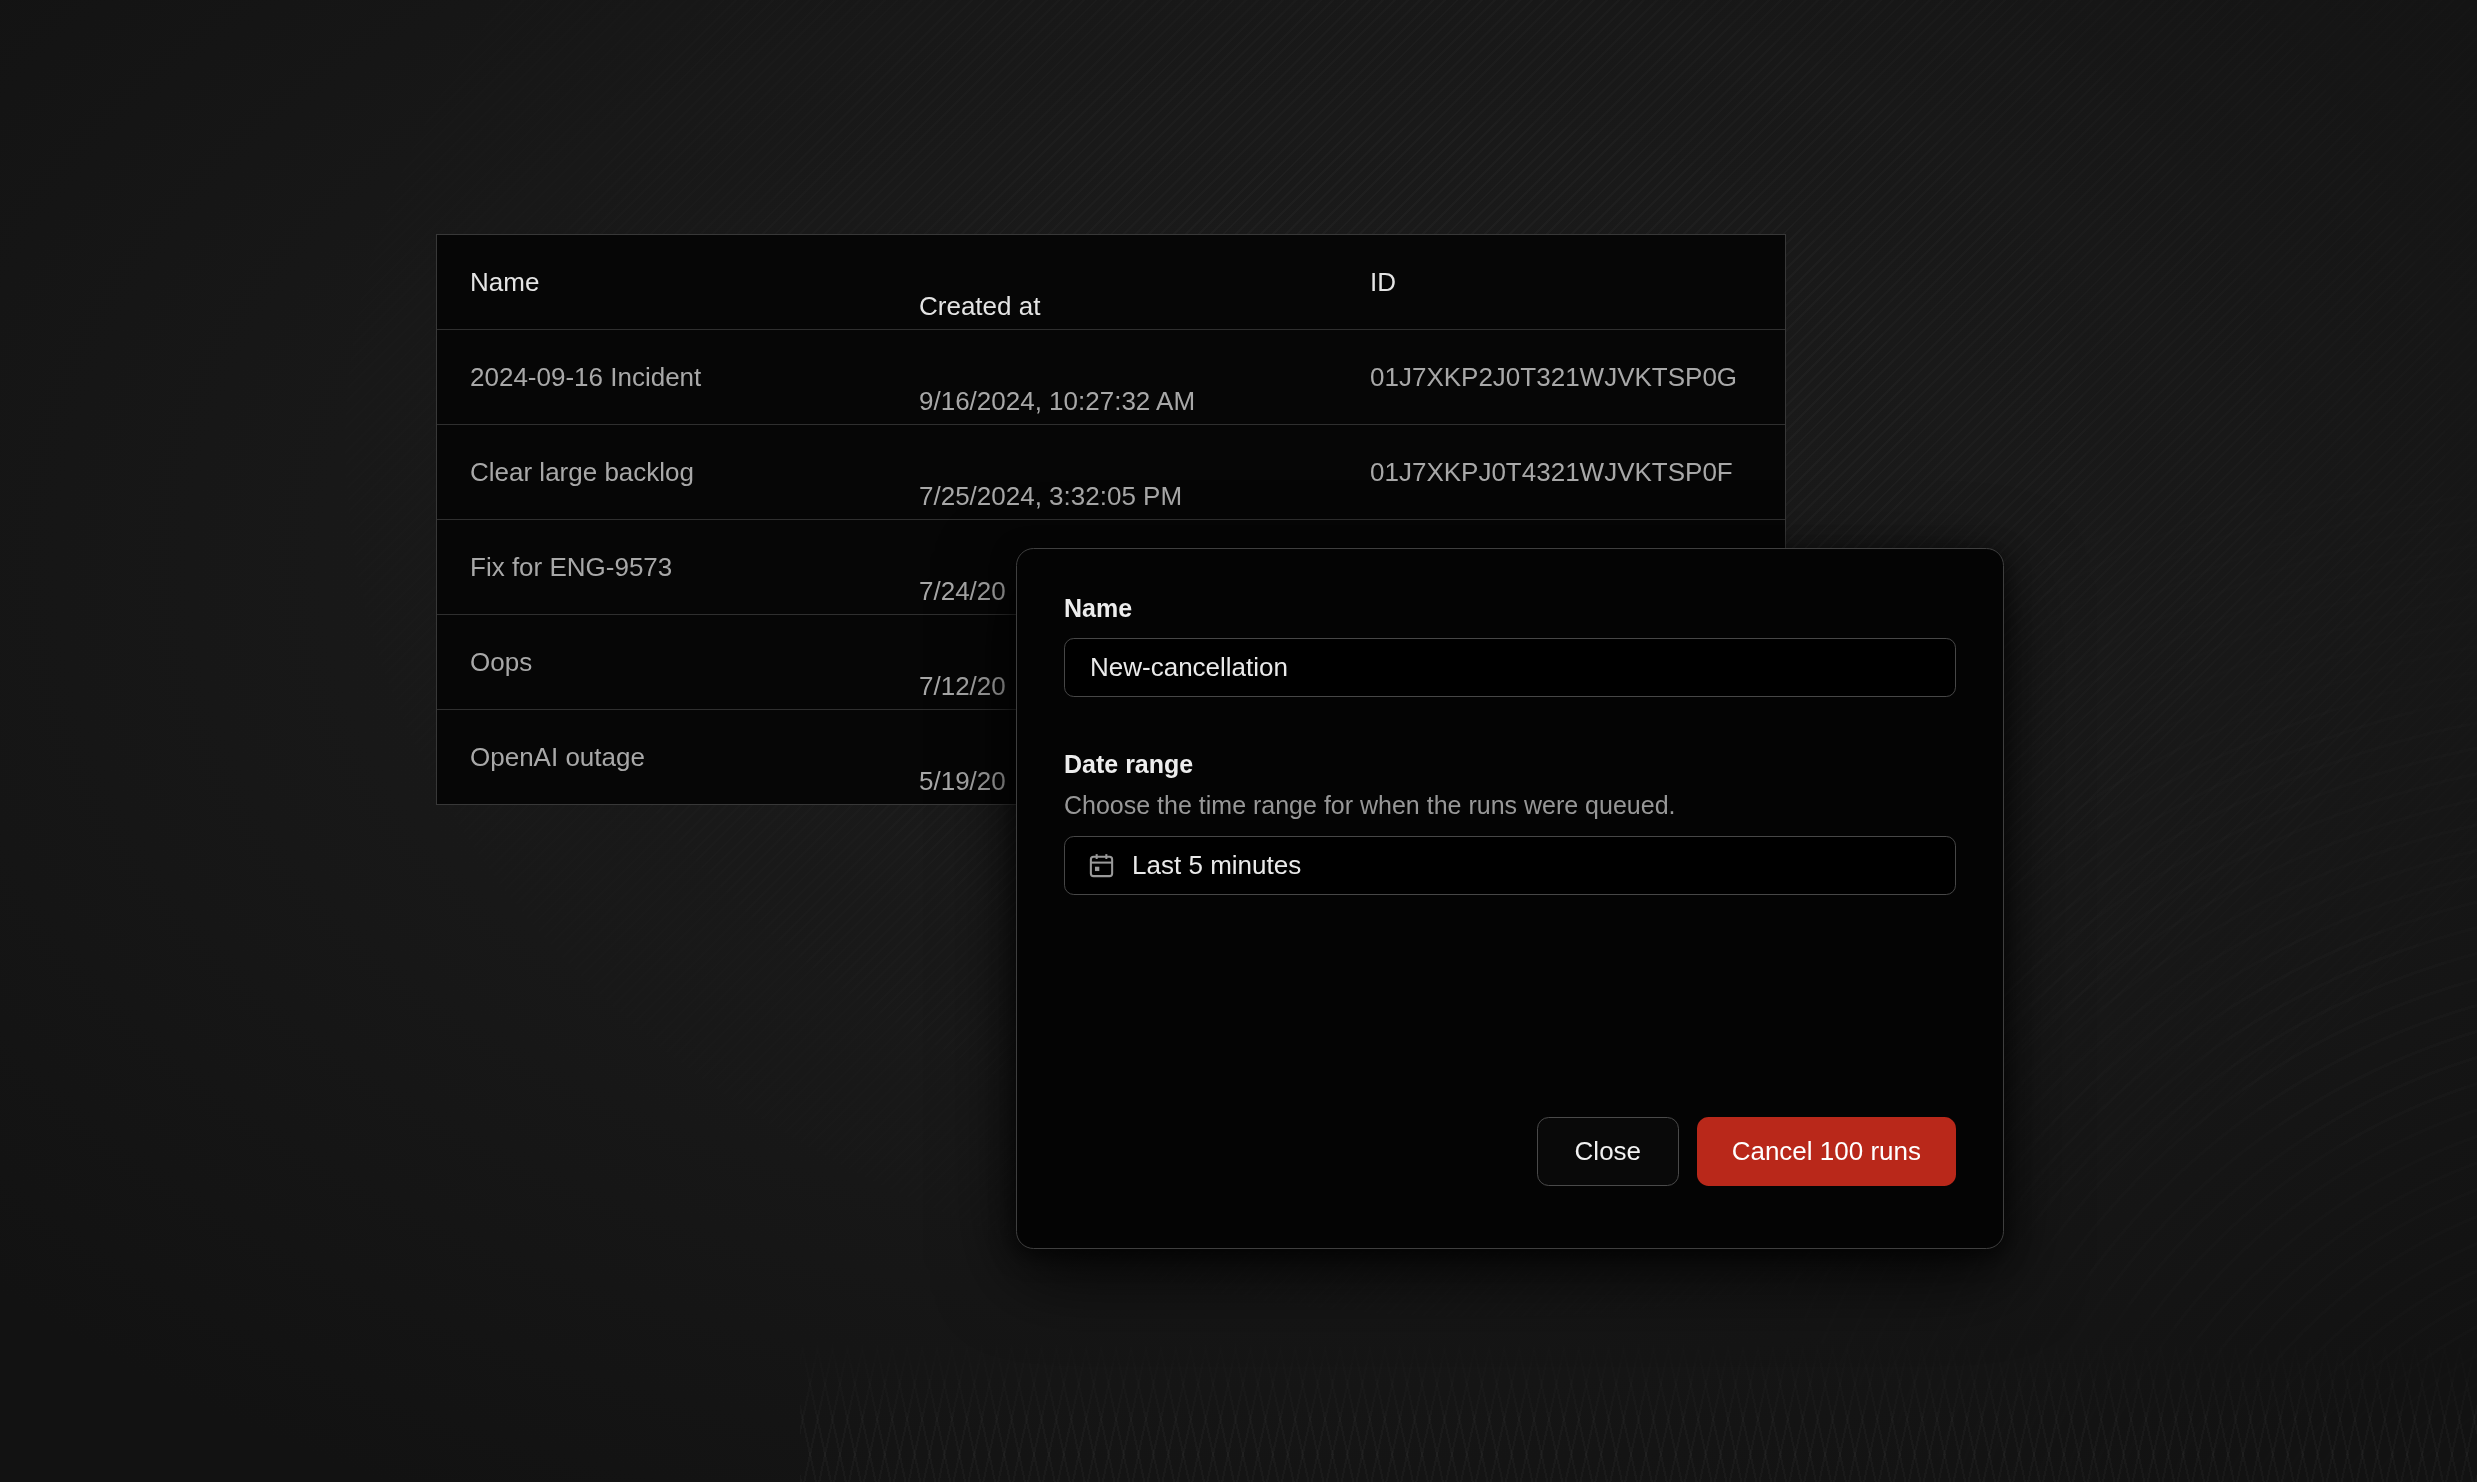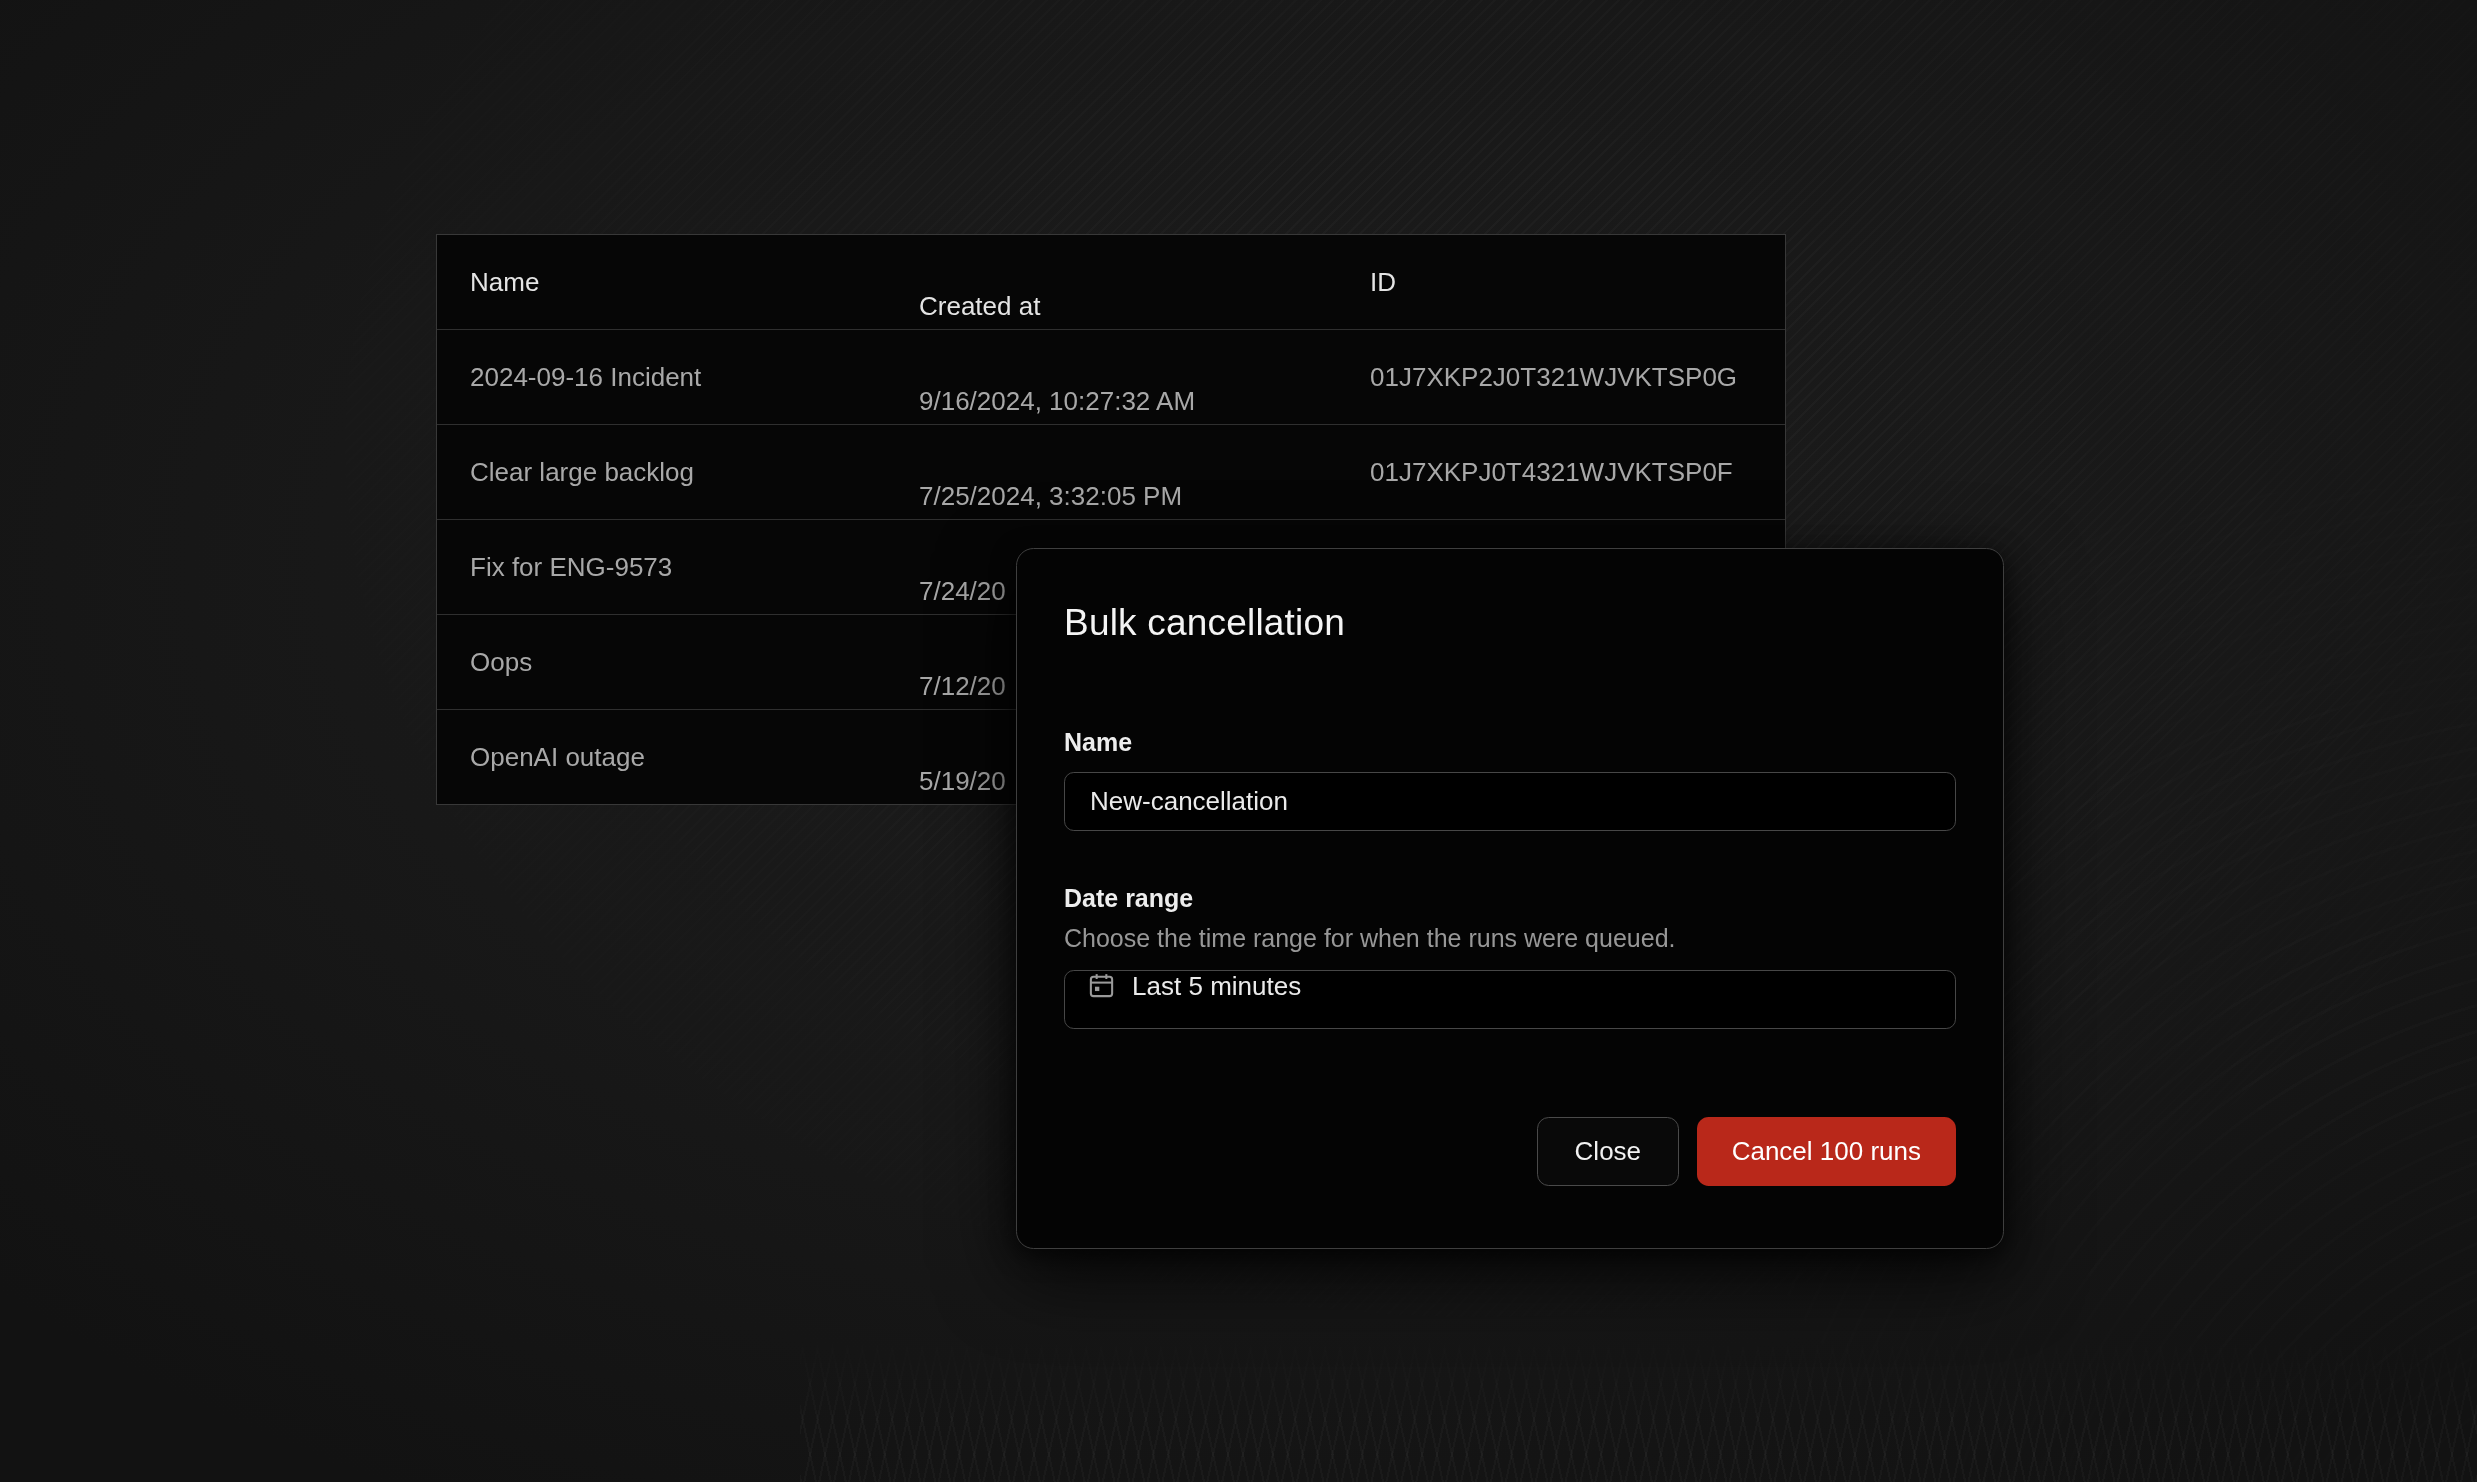--- a/index.html
+++ b/index.html
@@ -80,21 +80,21 @@
     background:#000;border:1px solid #474747;border-radius:9.8px;
     color:#eaeaea;font-size:26px;padding:0 25px;
     font-family:"Liberation Sans", sans-serif;
     outline:none;
   }
   .field-group + .field-group{margin-top:53px;}
   .select-trigger{
     margin-top:16.6px;height:59px;
     box-sizing:border-box;
     background:#000;border:1px solid #474747;border-radius:9.8px;
-    display:flex;align-items:flex-start;gap:16.6px;
+    display:flex;align-items:center;gap:16.6px;
     padding:0 21.5px;
     color:#eaeaea;font-size:26px;
     cursor:pointer;
   }
   .cal-icon{flex:0 0 auto;display:flex;}
   .modal-footer{
     position:absolute;right:47px;bottom:62px;
     display:flex;gap:17.6px;align-items:center;
   }
   .btn{
@@ -147,21 +147,20 @@
     <div class="t-cell c-id"></div>
   </div>
   <div class="t-row">
     <div class="t-cell c-name">OpenAI outage</div>
     <div class="t-cell c-created">5/19/20</div>
     <div class="t-cell c-id"></div>
   </div>
 </div>
 
 <div class="modal">
-  <div class="modal-title">Bulk cancellation</div>
 
   <div class="field-group">
     <div class="field-label">Name</div>
     <input class="text-input" type="text" value="New-cancellation" style="">
   </div>
 
   <div class="field-group">
     <div class="field-label">Date range</div>
     <div class="field-desc">Choose the time range for when the runs were queued.</div>
     <div class="select-trigger">

